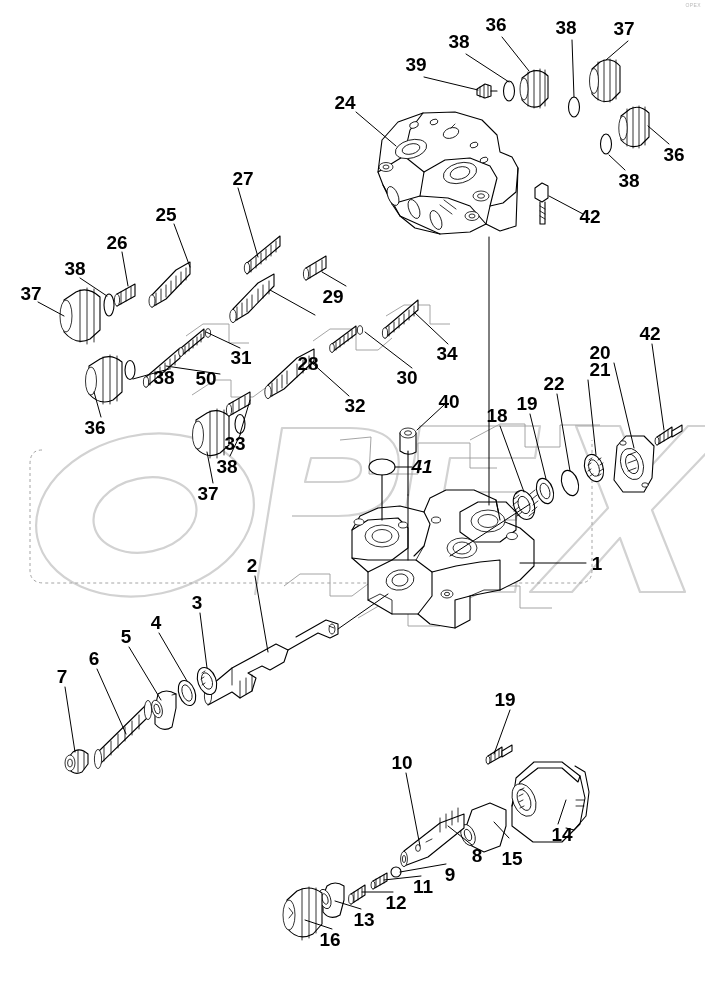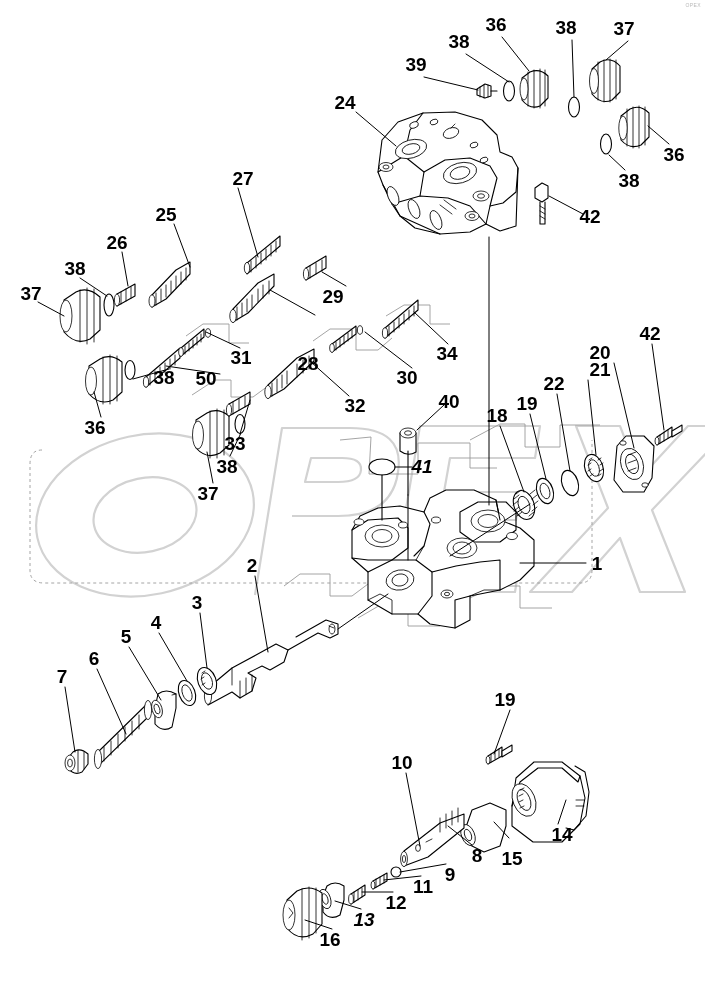--- a/index.html
+++ b/index.html
@@ -493,21 +493,21 @@
       <div class="callout" style="left: 197px; top: 602px;">3</div>
       <div class="callout" style="left: 156px; top: 622px;">4</div>
       <div class="callout" style="left: 126px; top: 636px;">5</div>
       <div class="callout" style="left: 94px; top: 658px;">6</div>
       <div class="callout" style="left: 62px; top: 676px;">7</div>
       <div class="callout" style="left: 477px; top: 855px;">8</div>
       <div class="callout" style="left: 450px; top: 874px;">9</div>
       <div class="callout" style="left: 402px; top: 762px;">10</div>
       <div class="callout" style="left: 423px; top: 886px;">11</div>
       <div class="callout" style="left: 396px; top: 902px;">12</div>
-      <div class="callout" style="left: 364px; top: 919px; font-style: italic;">13</div>
+      <div class="callout" style="left: 364px; top: 919px;">13</div>
       <div class="callout" style="left: 562px; top: 834px;">14</div>
       <div class="callout" style="left: 512px; top: 858px;">15</div>
       <div class="callout" style="left: 330px; top: 939px;">16</div>
       <div class="callout" style="left: 505px; top: 699px;">19</div>
       <div class="callout" style="left: 497px; top: 415px;">18</div>
       <div class="callout" style="left: 527px; top: 403px;">19</div>
       <div class="callout" style="left: 592px; top: 352px; margin-left: 8px;">20</div>
       <div class="callout" style="left: 600px; top: 369px;">21</div>
       <div class="callout" style="left: 554px; top: 383px;">22</div>
       <div class="callout" style="left: 650px; top: 333px;">42</div>

